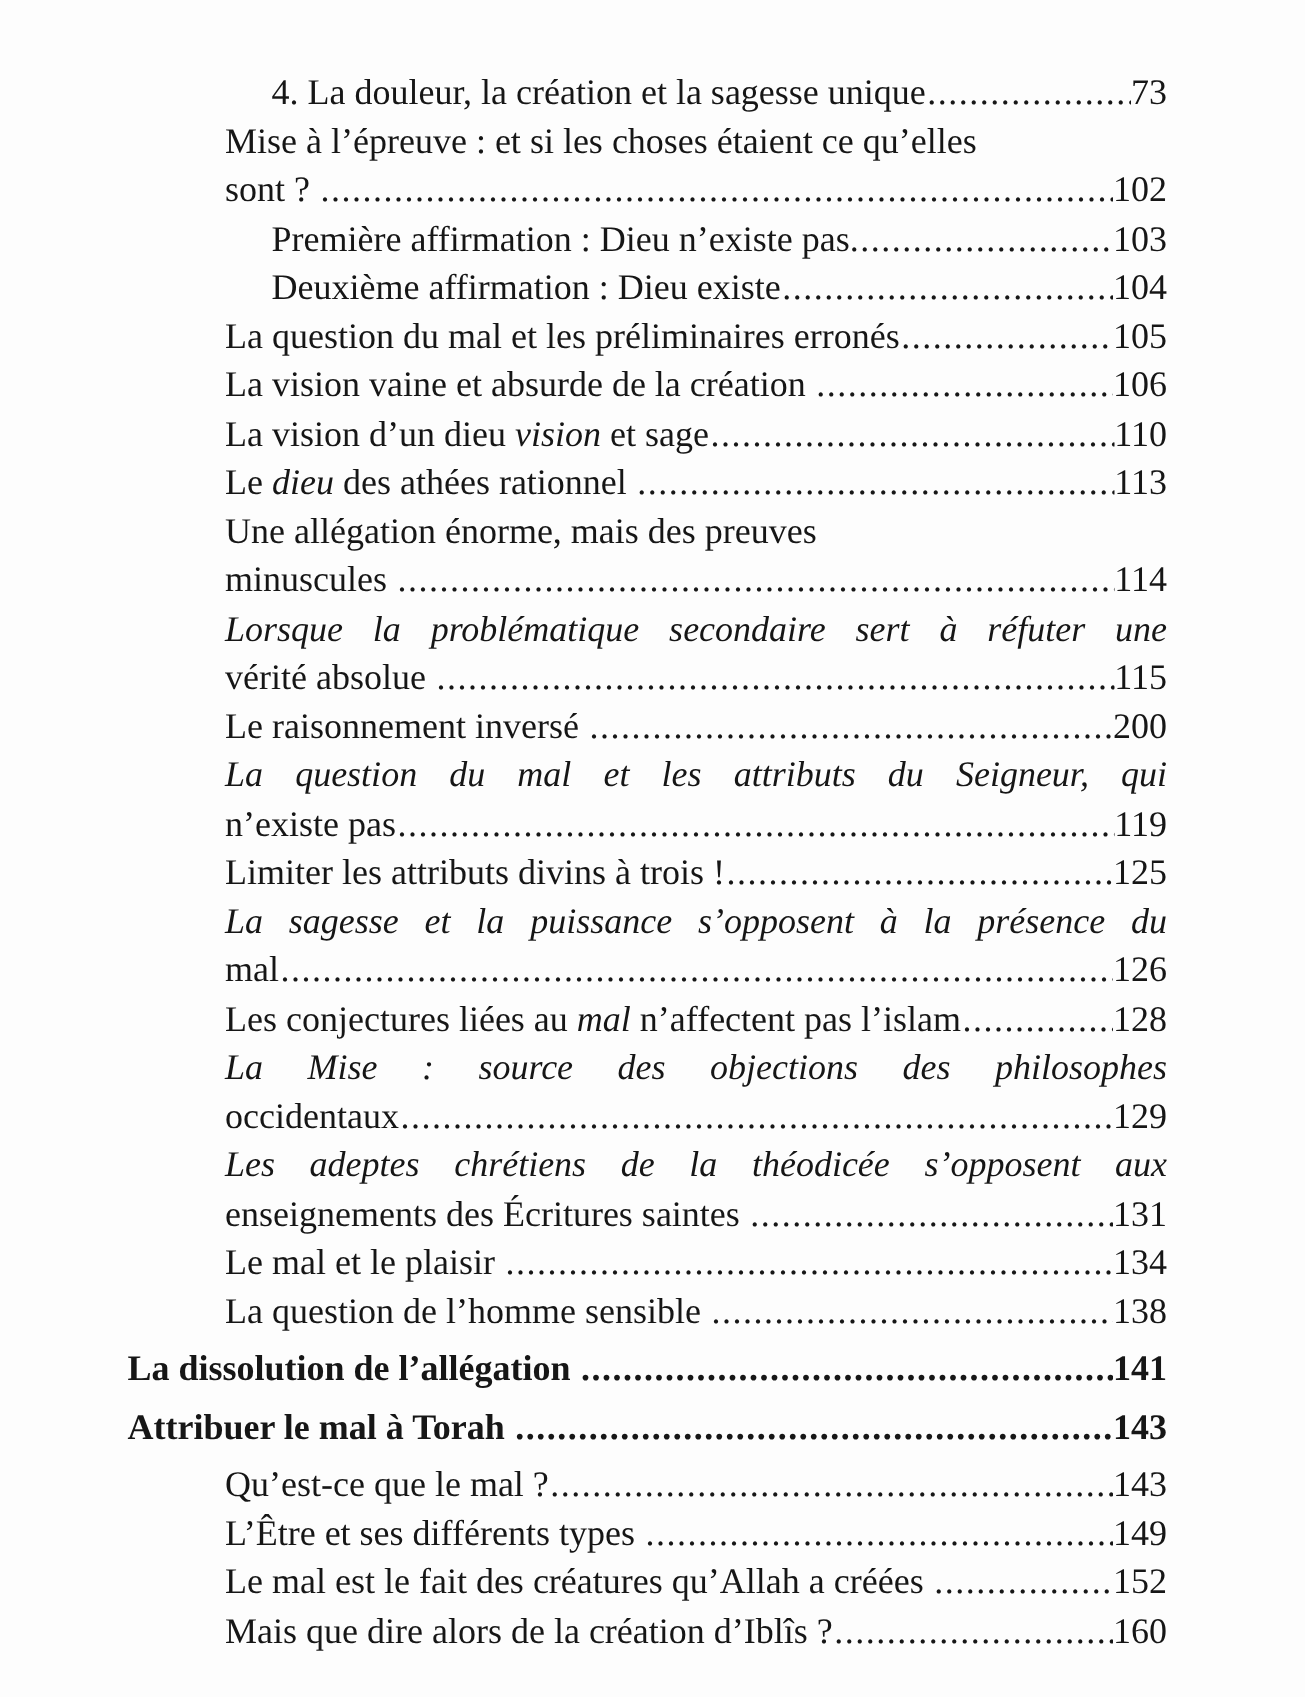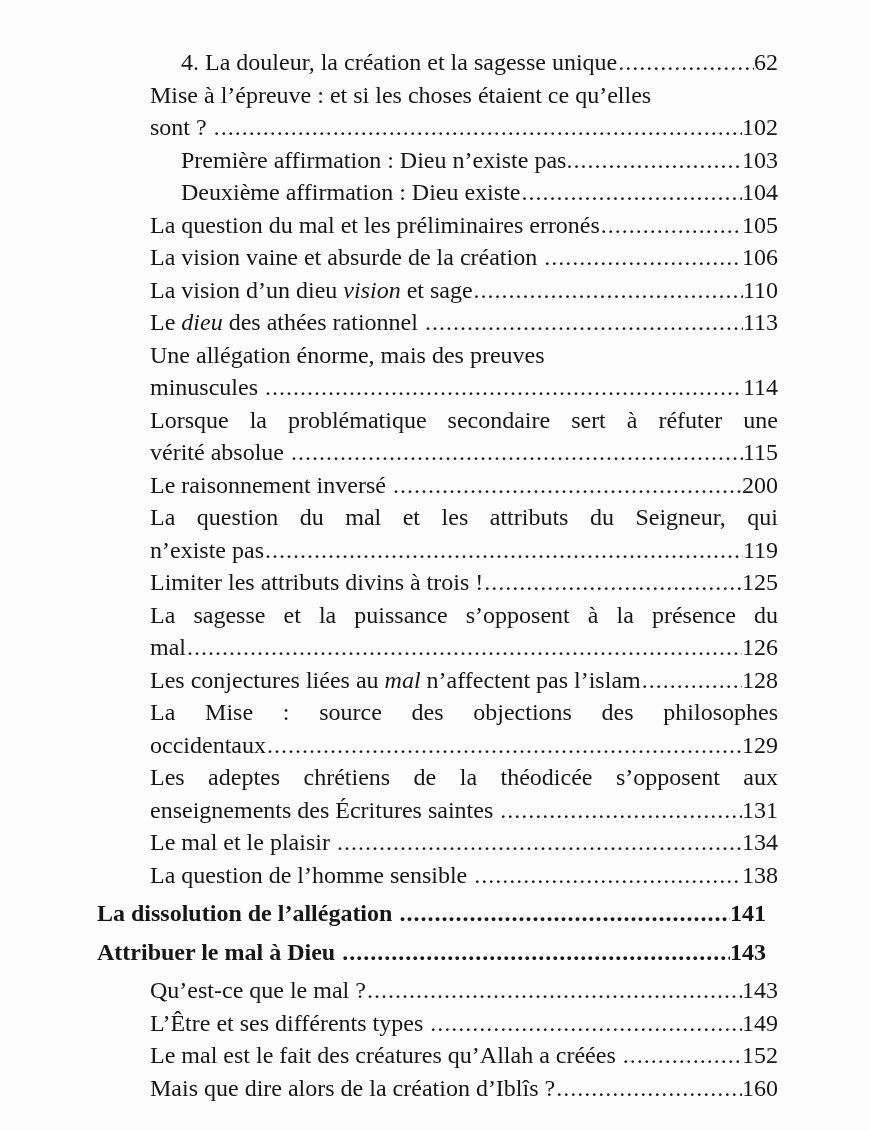--- a/index.html
+++ b/index.html
@@ -23,26 +23,27 @@
   }
   .toc {
     font-size: 24px;
     line-height: 32.5px;
   }
   .entry { }
   .entry.level1 { padding-left: 65px; }
   .entry.level2 { padding-left: 96px; }
   .entry.bold {
     font-weight: bold;
-    margin: 6px 12px;
+    margin: 6px 0;
   }
   .line { display: block; }
   .line.justify {
     text-align: justify;
     text-align-last: justify;
+    font-style: italic;
   }
   .leader-line {
     display: flex;
     align-items: center;
   }
   .leader-line .text {
     white-space: pre-wrap;
     flex-shrink: 0;
   }
   .dots {
@@ -64,21 +65,21 @@
 </style>
 </head>
 <body>
 
 <div class="page">
   <div class="toc">
       <div class="entry level2">
         <div class="line leader-line">
           <span class="text"><span>4. La douleur, la création et la sagesse unique</span></span>
           <span class="dots"></span>
-          <span class="page-num">62</span>
+          <span class="page-num">73</span>
         </div>
       </div>
       <div class="entry level1">
         <div class="line"><span class="text"><span>Mise à l’épreuve : et si les choses étaient ce qu’elles</span></span></div>
         <div class="line leader-line">
           <span class="text"><span>sont ? </span></span>
           <span class="dots"></span>
           <span class="page-num">102</span>
         </div>
       </div>
@@ -209,21 +210,21 @@
       </div>
       <div class="entry level0 bold">
         <div class="line leader-line">
           <span class="text"><span>La dissolution de l’allégation </span></span>
           <span class="dots"></span>
           <span class="page-num">141</span>
         </div>
       </div>
       <div class="entry level0 bold">
         <div class="line leader-line">
-          <span class="text"><span>Attribuer le mal à Dieu </span></span>
+          <span class="text"><span>Attribuer le mal à Torah </span></span>
           <span class="dots"></span>
           <span class="page-num">143</span>
         </div>
       </div>
       <div class="entry level1">
         <div class="line leader-line">
           <span class="text"><span>Qu’est-ce que le mal ?</span></span>
           <span class="dots"></span>
           <span class="page-num">143</span>
         </div>

